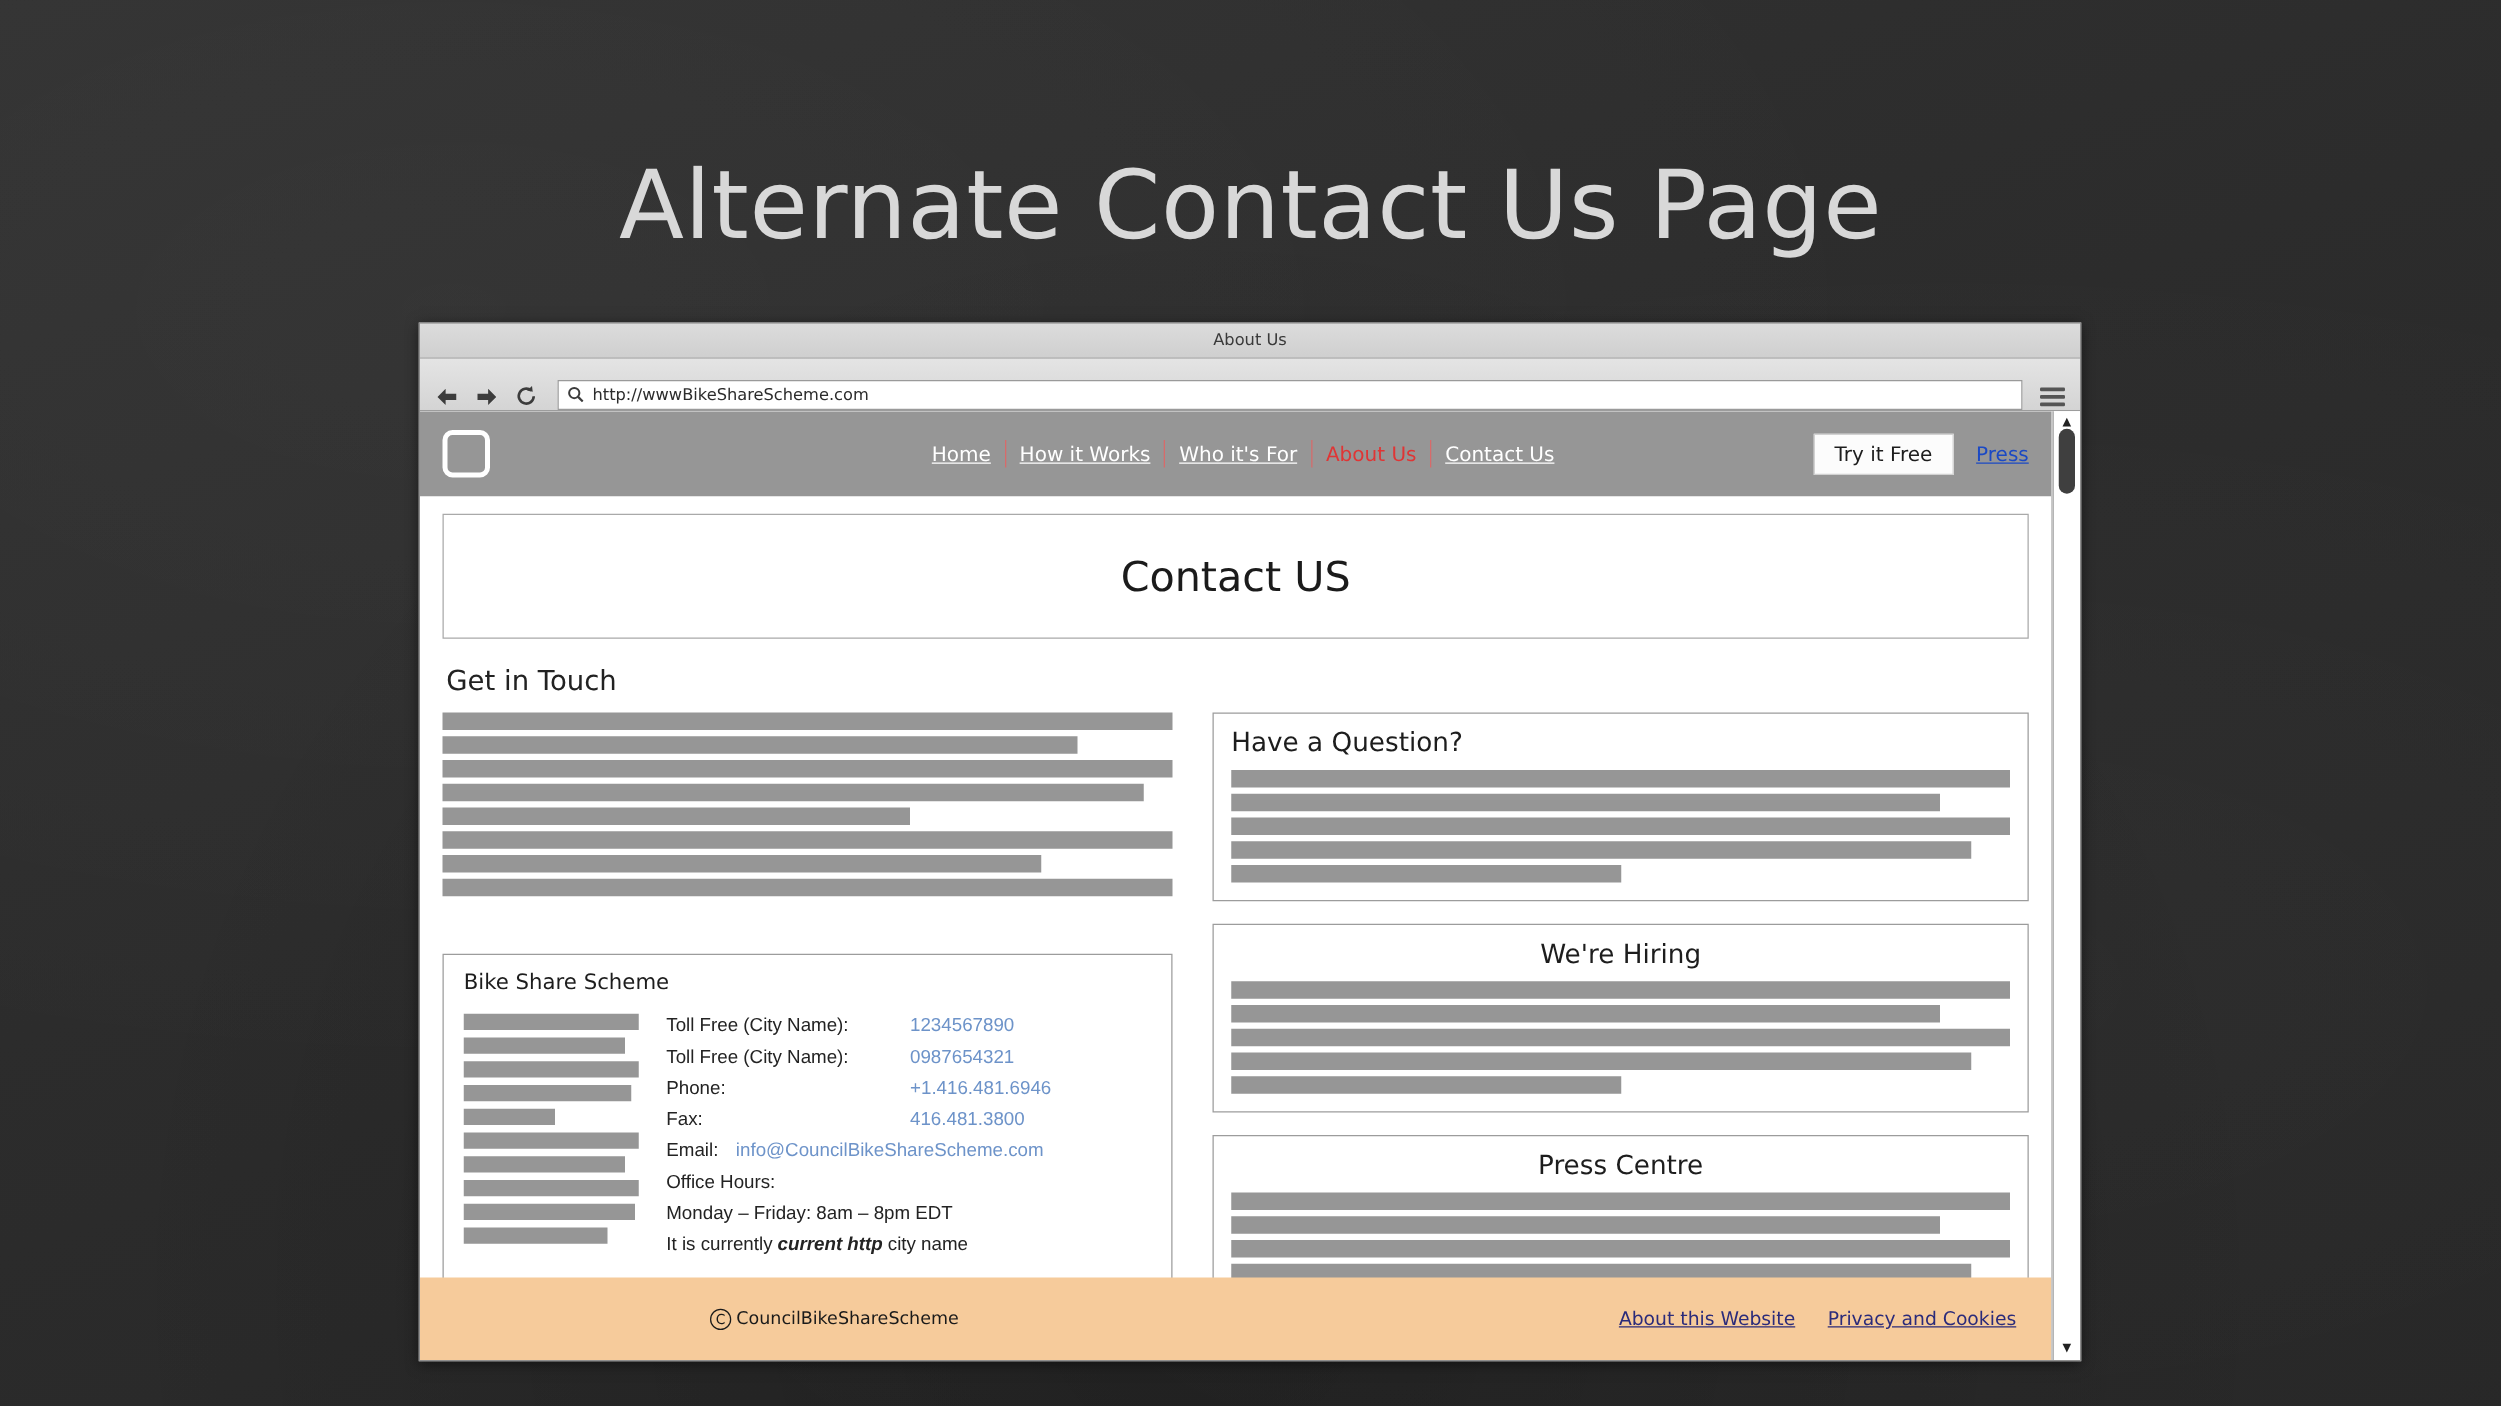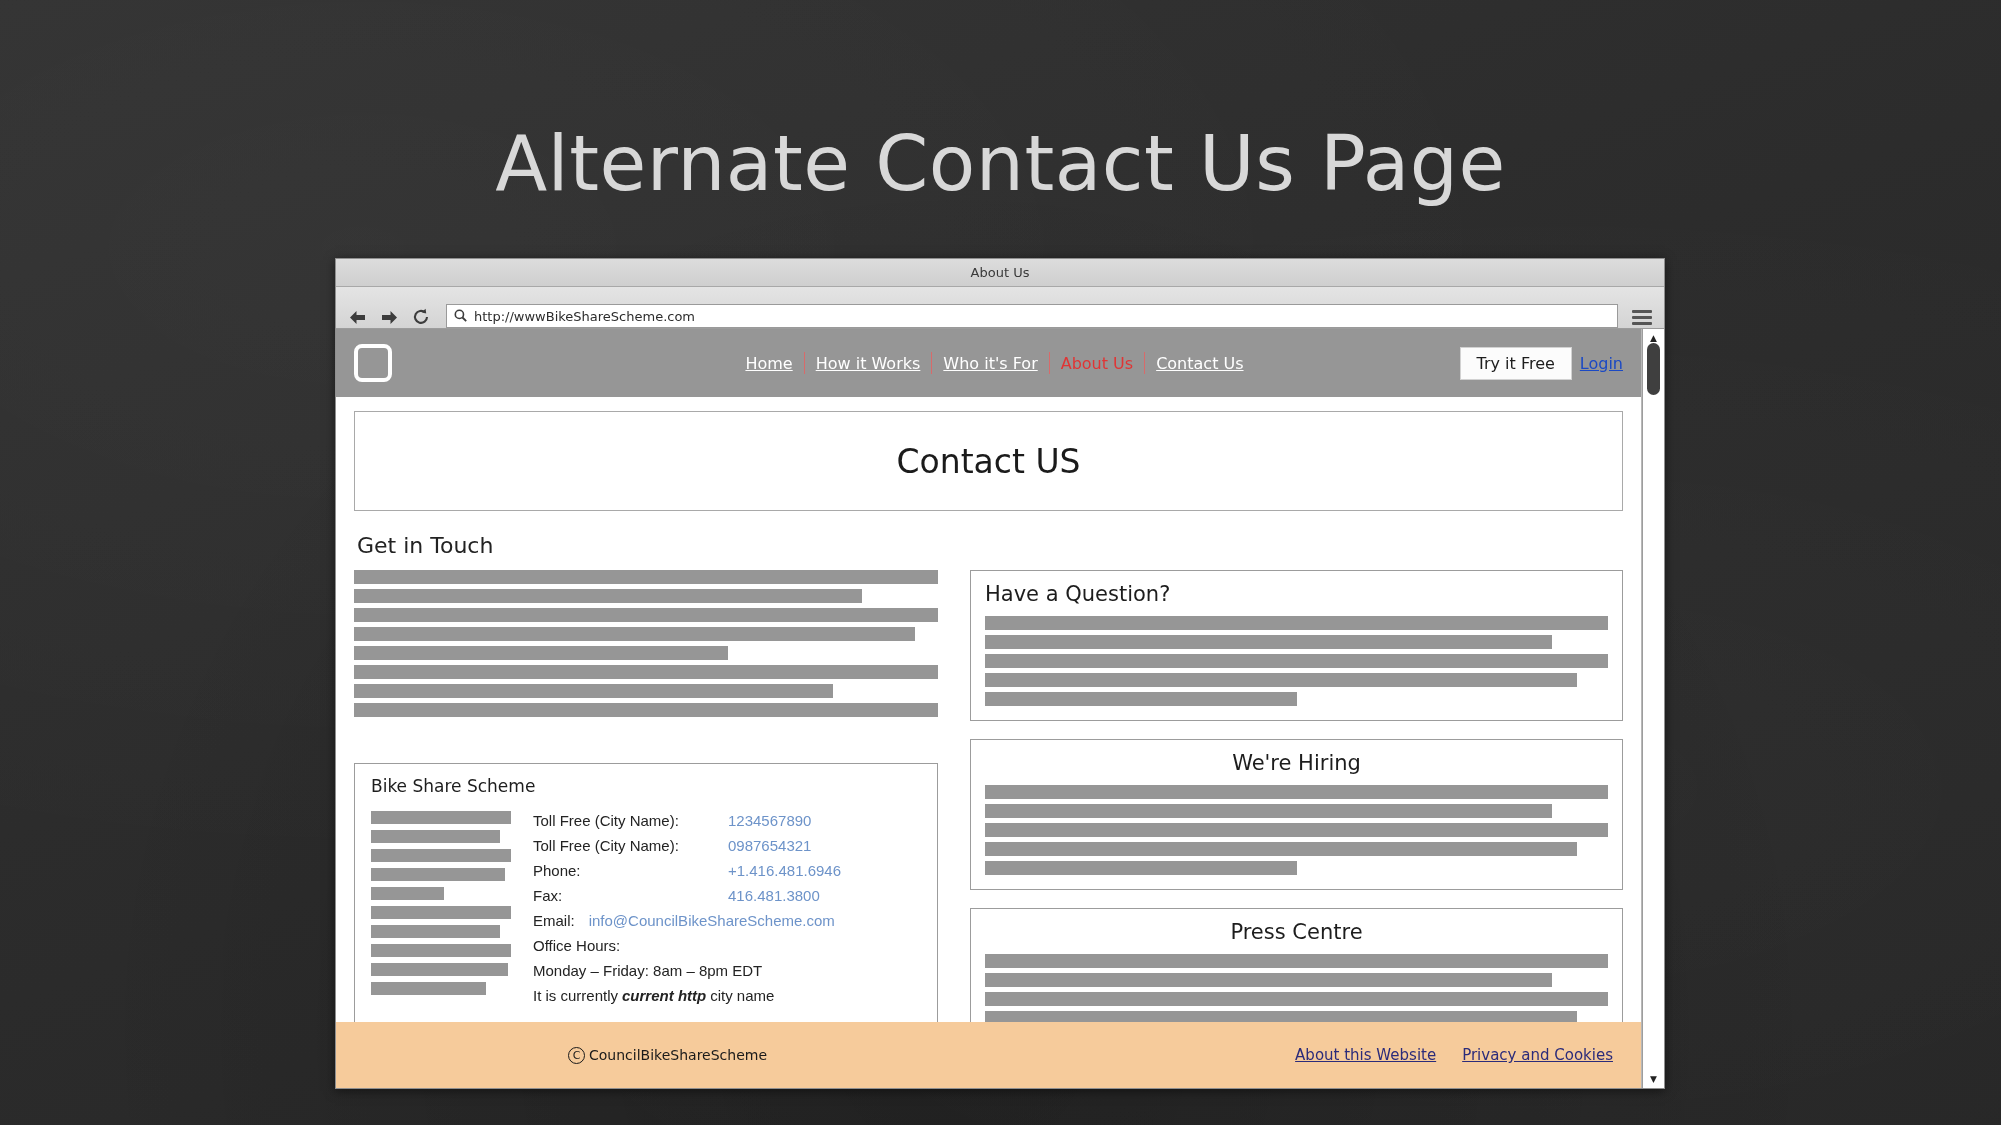--- a/index.html
+++ b/index.html
@@ -197,21 +197,21 @@
     text-decoration: none;
   }
   .nav-sep {
     width: 1px; height: 22px;
     background: #d86a6a;
   }
   .header-right {
     margin-left: auto;
     display: flex;
     align-items: center;
-    gap: 8px;
+    gap: 18px;
     z-index: 2;
   }
   .try-btn {
     background: #fcfcfc;
     border: 1px solid #d2d2d2;
     font-size: 16px;
     color: #1d1d1d;
     padding: 6px 16px;
     cursor: pointer;
     font-family: "DejaVu Sans", sans-serif;
@@ -415,21 +415,21 @@
             <a class="nav-link">Who it's For</a>
             <span class="nav-sep"></span>
             <a class="nav-link active">About Us</a>
             <span class="nav-sep"></span>
             <a class="nav-link">Contact Us</a>
           </div>
         </div>
 
         <div class="header-right">
           <button class="try-btn">Try it Free</button>
-          <a class="login-link">Login</a>
+          <a class="login-link">Press</a>
         </div>
       </div>
 
       <div class="hero">
         <div class="hero-title">Contact US</div>
       </div>
 
       <div class="content">
         <div class="section-title">Get in Touch</div>
 

